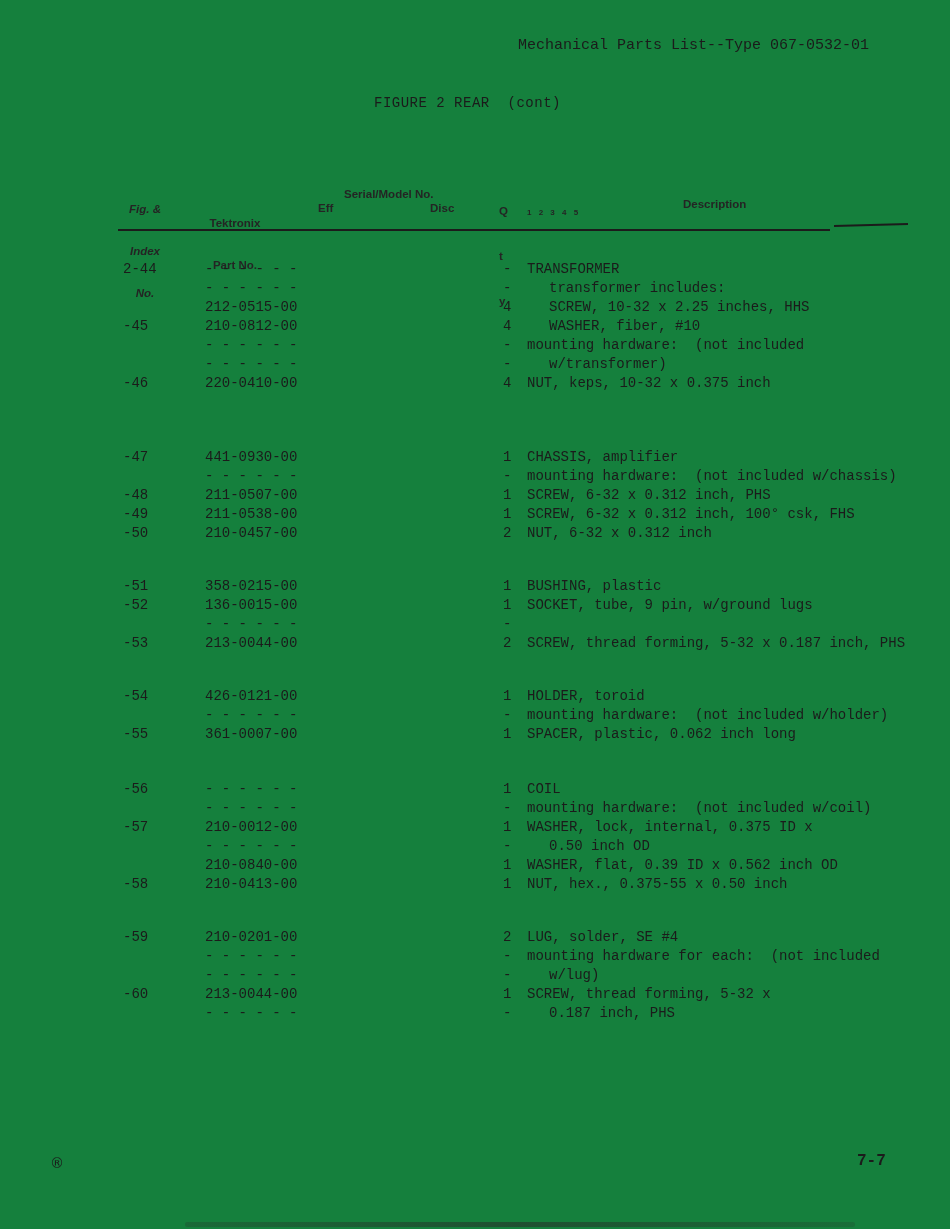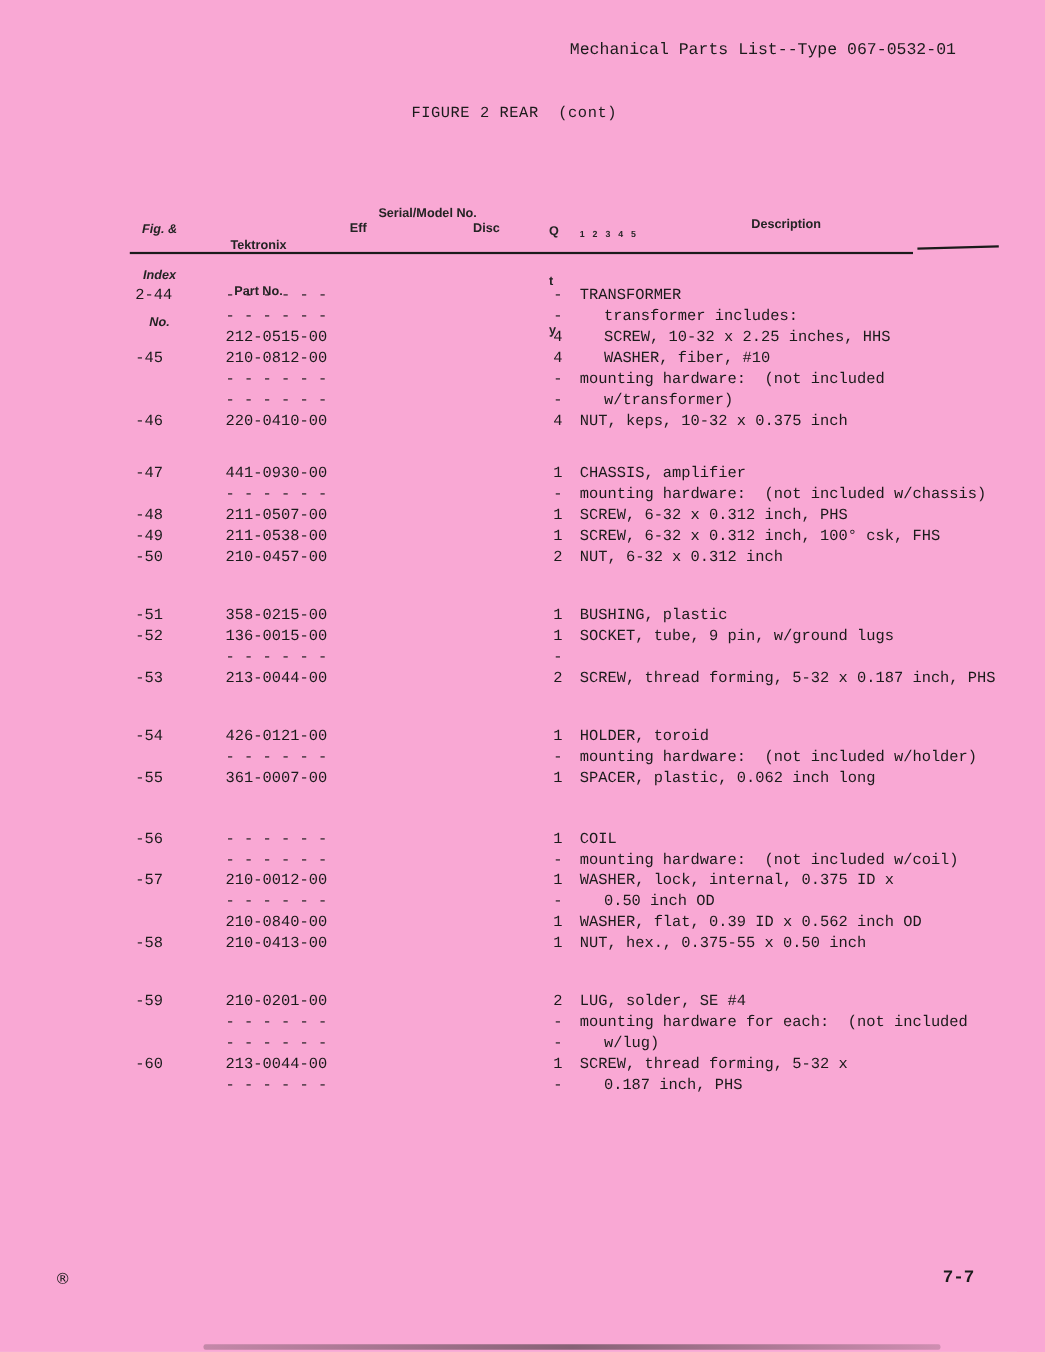--- a/index.html
+++ b/index.html
@@ -1,21 +1,21 @@
 <!DOCTYPE html>
 <html><head>
 <meta charset="utf-8">
 <style>
   * { margin:0; padding:0; box-sizing:border-box; }
   html, body { background:#e9e9e7; }
   .page {
     position:relative;
     width:950px; height:1229px;
     margin:0 auto;
-    background:#f9a8d4;
+    background:#15803d;
     color:#1b1b1b;
     font-family:"Liberation Mono", "DejaVu Sans Mono", monospace;
     overflow:hidden;
   }
   .mono { font-family:"Liberation Mono", "DejaVu Sans Mono", monospace; white-space:pre; }
 
   .doc-header { position:absolute; top:37px; left:518px; font-size:15px; }
   .fig-title  { position:absolute; top:95px; left:374px; font-size:14px; letter-spacing:0.5px; }
 
   .thead {
@@ -31,21 +31,21 @@
   .disc-head  { left:430px; top:202px; }
   .qty-head   { left:499px; top:174px; line-height:15px; text-align:left; }
   .serial-nums{ left:527px; top:208px; font-size:8px; letter-spacing:2.5px; font-weight:bold; }
   .desc-head  { left:683px; top:198px; }
 
   .rule-main  { position:absolute; top:229px; left:118px; width:712px; height:2px; background:#1b1b1b; }
   .rule-right { position:absolute; top:224px; left:834px; width:74px; height:2px; background:#1b1b1b; transform:rotate(-1.5deg); }
 
   .table-body { position:absolute; top:260px; left:0; width:950px; }
   .group + .group { margin-top:34px; }
-  .group:nth-child(2) { margin-top:29px; }
+  .group:nth-child(2) { margin-top:55px; }
   .group:nth-child(5) { margin-top:36px; }
 
   .row { position:relative; height:19px; line-height:19px; font-size:14px; white-space:pre; }
   .cell-fig  { position:absolute; left:123px; }
   .cell-part { position:absolute; left:205px; }
   .cell-qty  { position:absolute; left:503px; }
   .cell-desc { position:absolute; left:527px; }
   .indent1   { padding-left:22px; }
 
   .footer-mark { position:absolute; left:50px; top:1155px; font-size:14px; font-family:"DejaVu Sans", sans-serif; }

